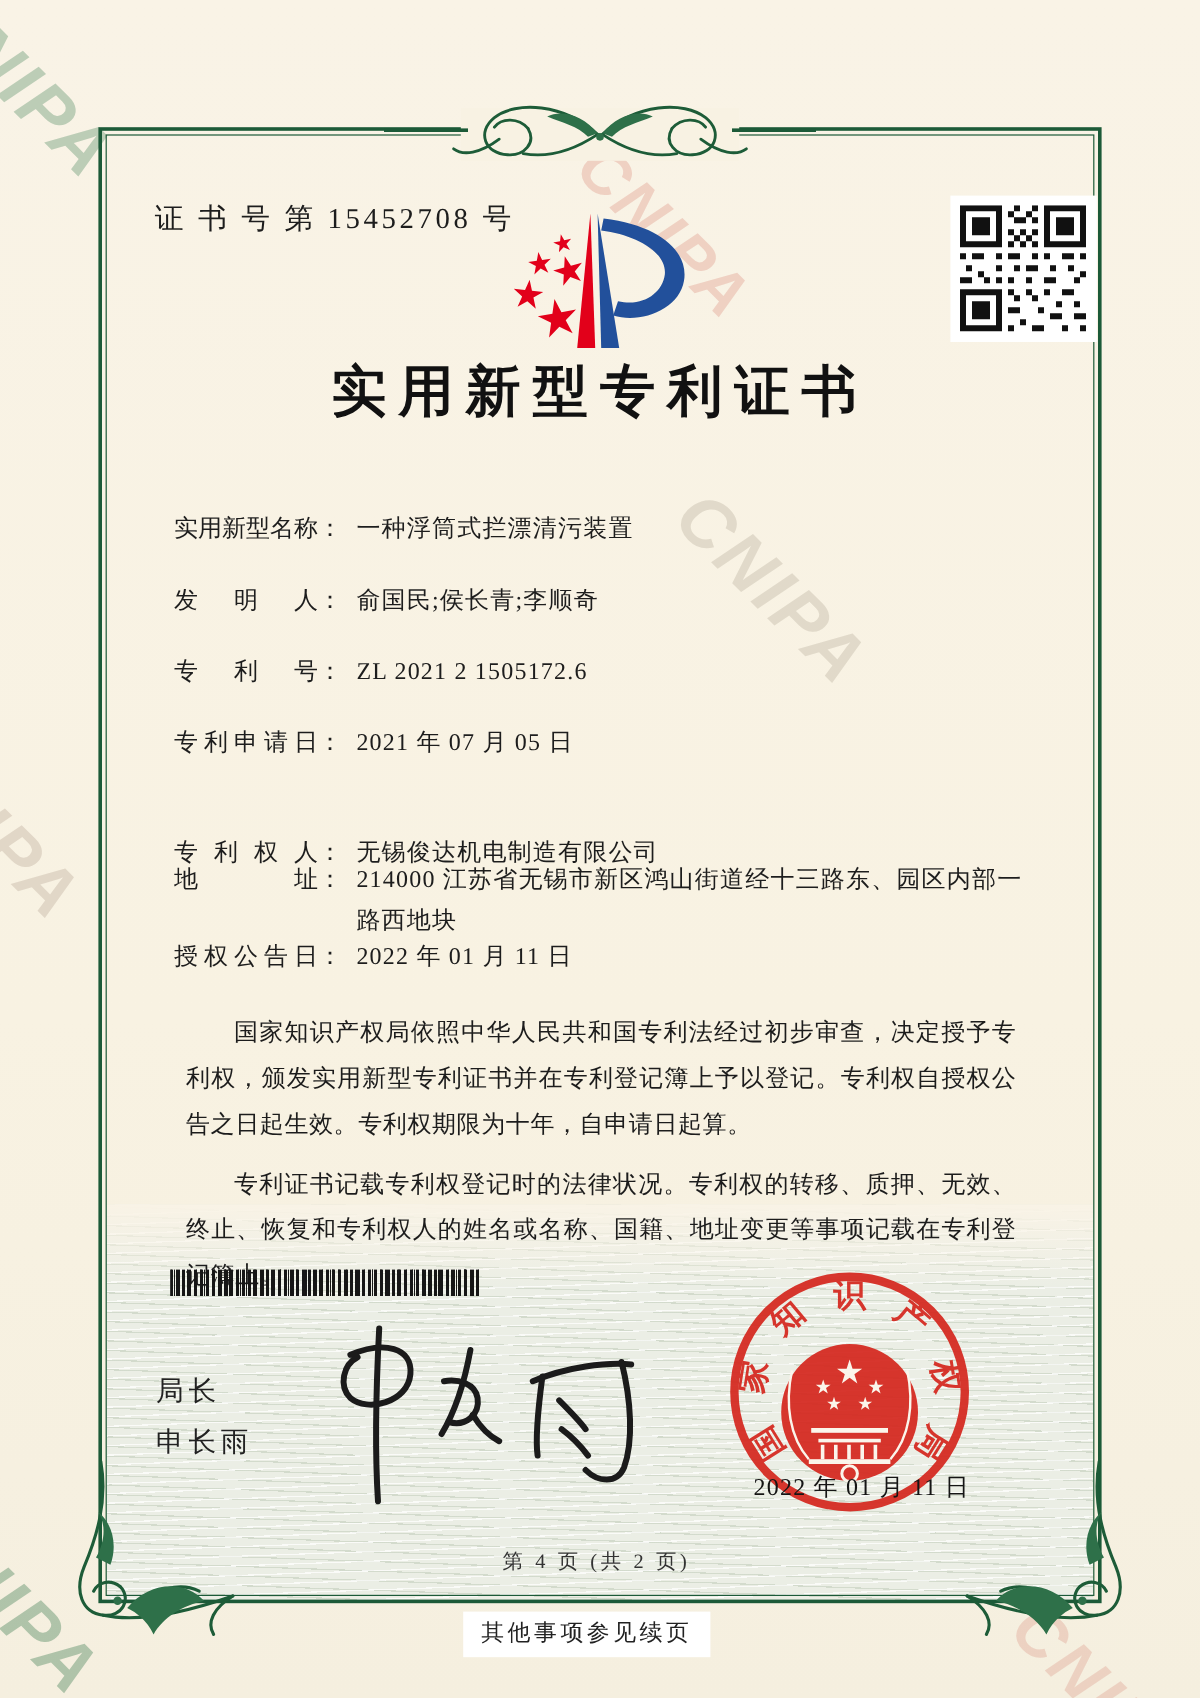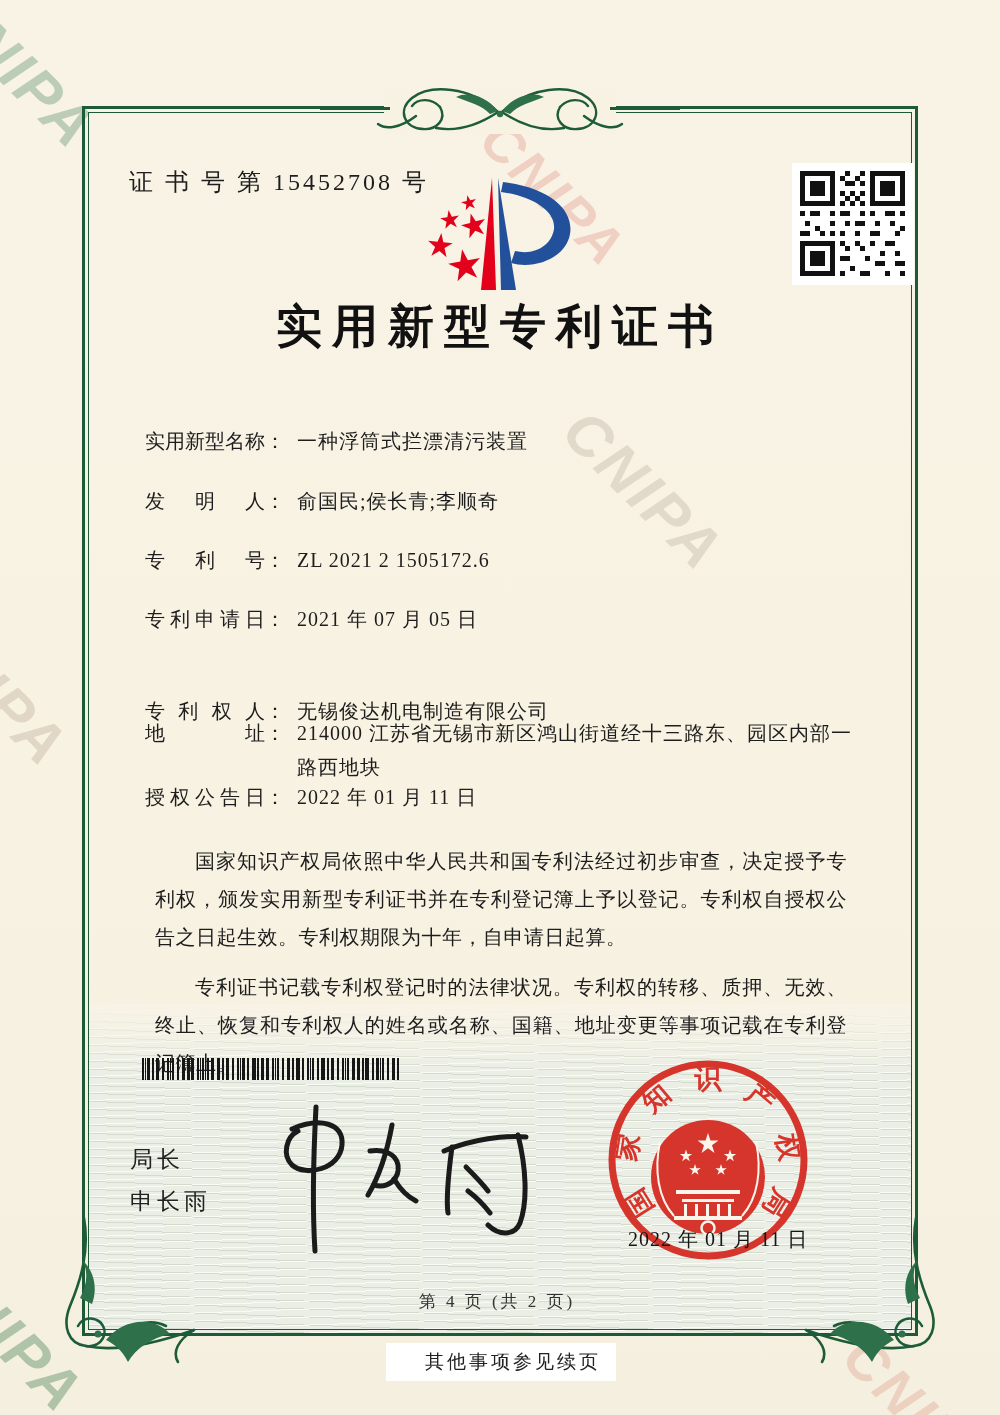--- a/index.html
+++ b/index.html
@@ -46,21 +46,21 @@
   .bodytext p{margin:12px;text-indent:2em;font-size:20px;line-height:38px;color:#1c1c1c;
               text-align:justify;letter-spacing:.5px;}
   .signer{position:absolute;left:130px;top:1138px;z-index:4;
           font-family:"Liberation Sans","DejaVu Sans",sans-serif;font-size:23px;
           color:#222;letter-spacing:4px;line-height:42px;}
   .sealdate{position:absolute;left:628px;top:1226px;z-index:6;font-size:20px;
             color:#151515;letter-spacing:1px;white-space:nowrap;}
   .pagefoot{position:absolute;left:82px;top:1290px;width:830px;text-align:center;
             font-size:17px;color:#333;letter-spacing:3px;z-index:4;}
   .note{position:absolute;left:386px;top:1343px;width:206px;height:38px;background:#fff;
-        z-index:4;text-align:center;line-height:38px;font-size:19px;color:#222;letter-spacing:3px;padding-left:24px;}
+        z-index:4;text-align:center;line-height:38px;font-size:19px;color:#222;letter-spacing:3px;}
   
   .logo{position:absolute;left:412px;top:166px;z-index:4;}
   .qrwrap{position:absolute;left:792px;top:163px;width:122px;height:122px;background:#fff;z-index:4;}
   .qr{position:absolute;left:8px;top:8px;}
   .barcode{position:absolute;left:142px;top:1058px;width:258px;height:22px;z-index:4;
       background:
         repeating-linear-gradient(90deg,#161616 0 2px,transparent 2px 5px),
         repeating-linear-gradient(90deg,#161616 0 1px,transparent 1px 7px),
         repeating-linear-gradient(90deg,transparent 0 3px,#161616 3px 4px,transparent 4px 11px);}
   .signature{position:absolute;left:260px;top:1085px;z-index:5;}

